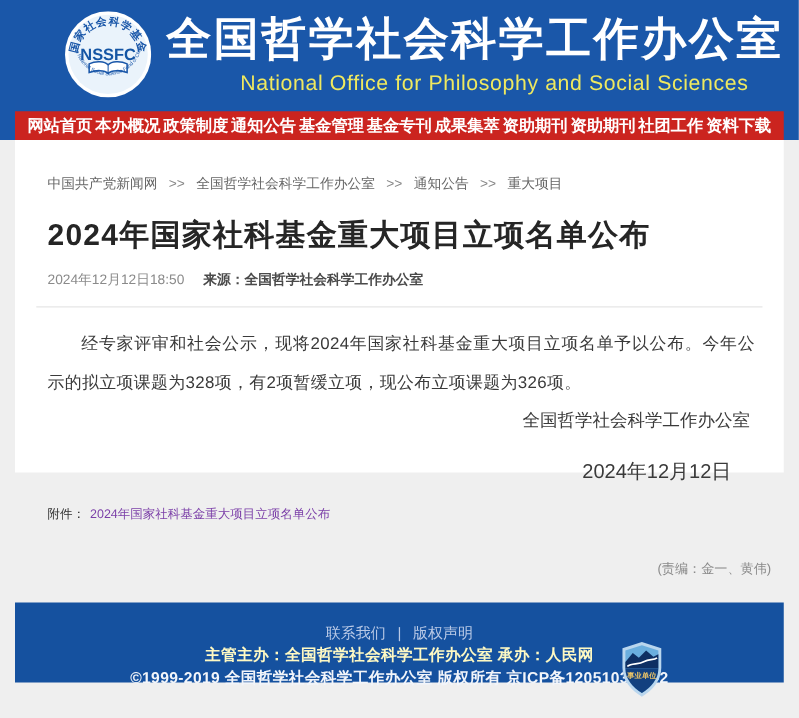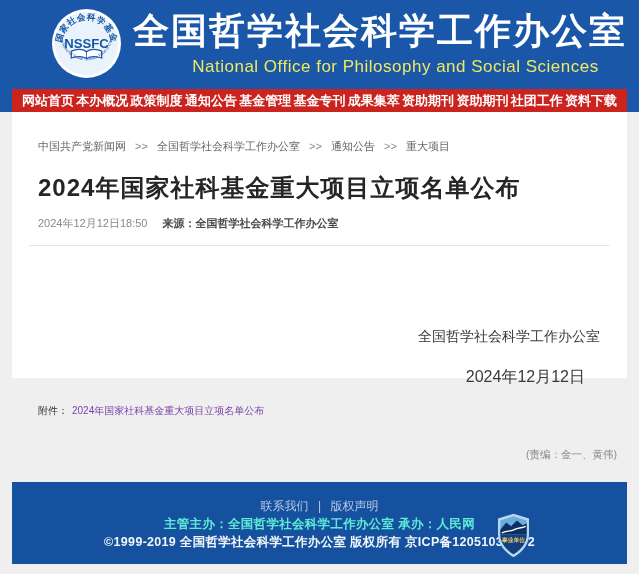--- a/index.html
+++ b/index.html
@@ -88,32 +88,32 @@
     position:absolute;left:26px;top:292px;font-size:10px;color:#333;
     white-space:nowrap;
   }
   .attachment-link{color:var(--link-purple);cursor:pointer;text-decoration:none;margin-left:4px;}
   .editor-note{
     position:absolute;right:10px;top:336px;font-size:10.5px;color:#8a8a8a;
     white-space:nowrap;
   }
   
   .site-footer{
-    position:absolute;left:12px;top:482px;width:615px;height:82px;
+    position:absolute;left:12px;top:482px;width:615px;height:64px;
     background:var(--footer-blue);
   }
   .footer-line1{
     position:absolute;left:0;top:16px;width:100%;text-align:center;
     font-size:12px;color:#b9c9e6;
   }
   .footer-line1 .f-link{cursor:pointer;}
   .footer-line1 .f-sep{margin:0 6px;}
   .footer-line2{
     position:absolute;left:0;top:34px;width:100%;text-align:center;
-    font-size:12.5px;color:#5eead4;font-weight:600;letter-spacing:0.3px;
+    font-size:12.5px;color:#fef9c3;font-weight:600;letter-spacing:0.3px;
   }
   .footer-line3{
     position:absolute;left:0;top:52px;width:100%;text-align:center;
     font-size:12.5px;color:#f2f5fa;font-weight:600;letter-spacing:0.3px;
   }
   .footer-badge{
     position:absolute;right:97px;top:31px;width:33px;height:45px;cursor:pointer;
   }
 </style>
 </head>
@@ -175,20 +175,21 @@
 
   <div class="article-meta">
     <span>2024年12月12日18:50</span>
     <span class="src">
       <span>来源：</span><span>全国哲学社会科学工作办公室</span>
     </span>
   </div>
 
   <div class="meta-divider"></div>
 
+  <p class="article-body">经专家评审和社会公示，现将2024年国家社科基金重大项目立项名单予以公布。今年公示的拟立项课题为328项，有2项暂缓立项，现公布立项课题为326项。</p>
 
   <div class="article-signature">全国哲学社会科学工作办公室</div>
   <div class="article-sign-date">2024年12月12日</div>
 
   <div class="attachment">
     <span>附件：</span><a class="attachment-link">2024年国家社科基金重大项目立项名单公布</a>
   </div>
 
   <div class="editor-note">(责编：金一、黄伟)</div>
 </div>

